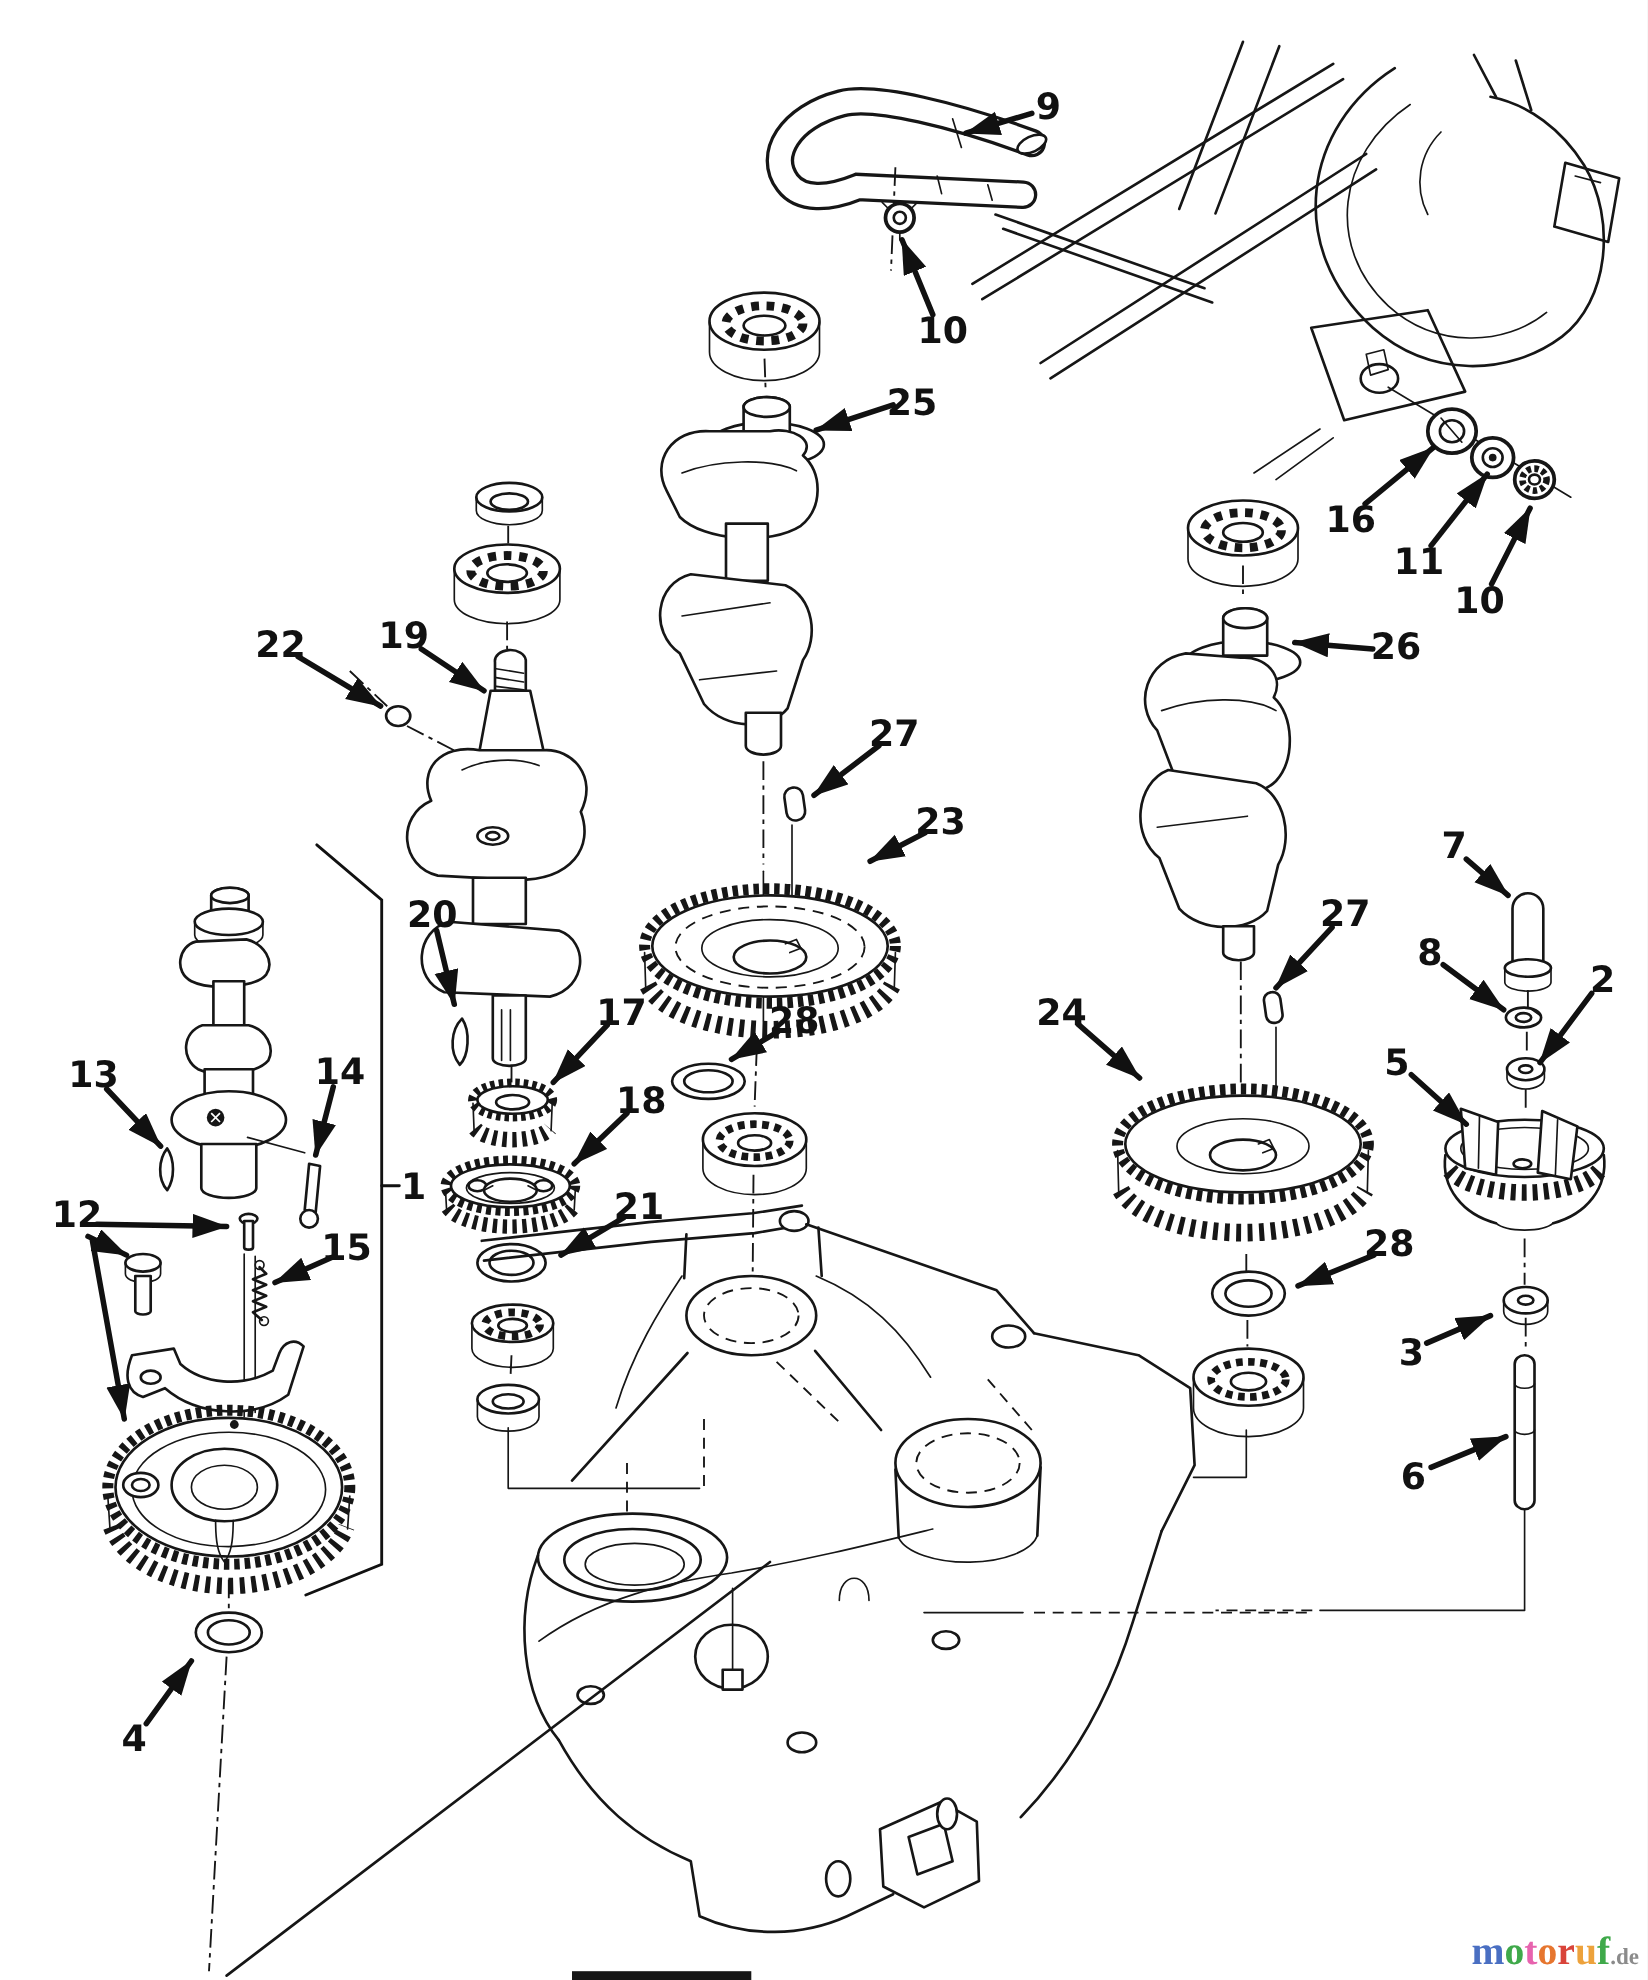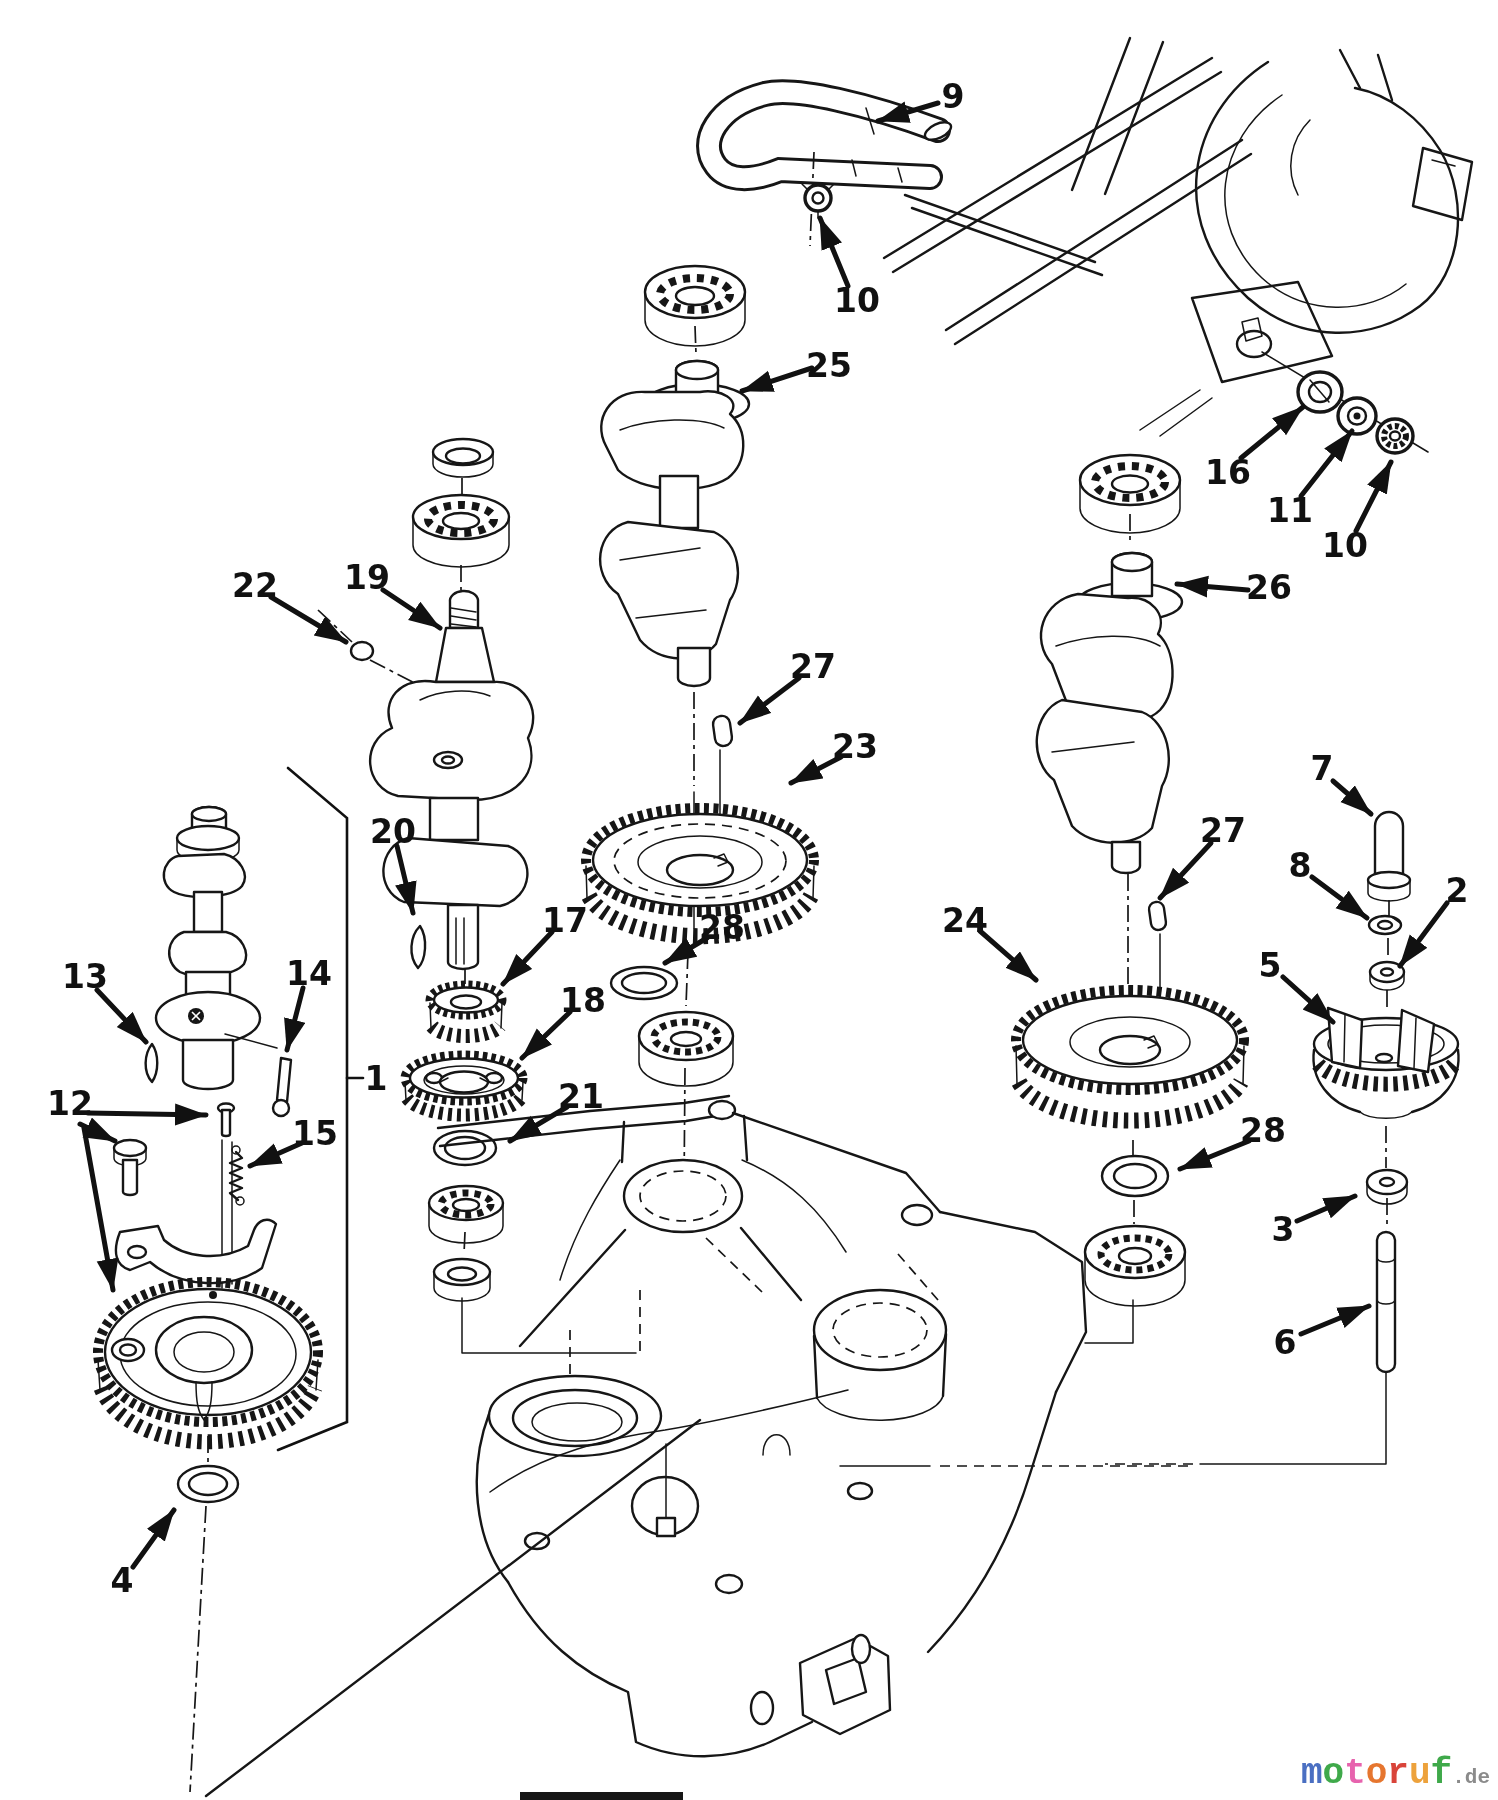--- a/index.html
+++ b/index.html
@@ -11,21 +11,21 @@
   .fw {fill:#ffffff;stroke:#161616;stroke-width:2.4;stroke-linejoin:round;}
   .fw3{fill:#ffffff;stroke:#161616;stroke-width:3.4;stroke-linejoin:round;}
   .dd {fill:none;stroke:#161616;stroke-width:1.7;stroke-dasharray:17 5 4 5;}
   .dsh{fill:none;stroke:#161616;stroke-width:1.7;stroke-dasharray:10 7;}
   .teeth{fill:none;stroke:#161616;}
   .blk{fill:#161616;stroke:none;}
   .callout-text{font-family:"DejaVu Sans",sans-serif;font-weight:700;font-size:33px;fill:#111;}
   .arrow{fill:none;stroke:#111;stroke-width:5;stroke-linecap:round;}
   .plainline{fill:none;stroke:#111;stroke-width:2.6;stroke-linecap:round;}
   
-  .watermark{position:absolute;right:8px;bottom:6px;font-family:Liberation Mono, monospace;font-weight:700;
+  .watermark{position:absolute;right:8px;bottom:6px;font-family:Liberation Serif, serif;font-weight:700;
              font-size:36px;letter-spacing:0px;user-select:none;}
   .watermark .suffix{font-size:21px;font-weight:700;}
 </style>
 </head>
 <body>
 
 <div class="canvas">
 <svg width="1498" height="1800" viewBox="0 0 1498 1800">
   <defs>
     <marker id="ah" markerUnits="userSpaceOnUse" markerWidth="36" markerHeight="24" refX="31" refY="11" orient="auto">

